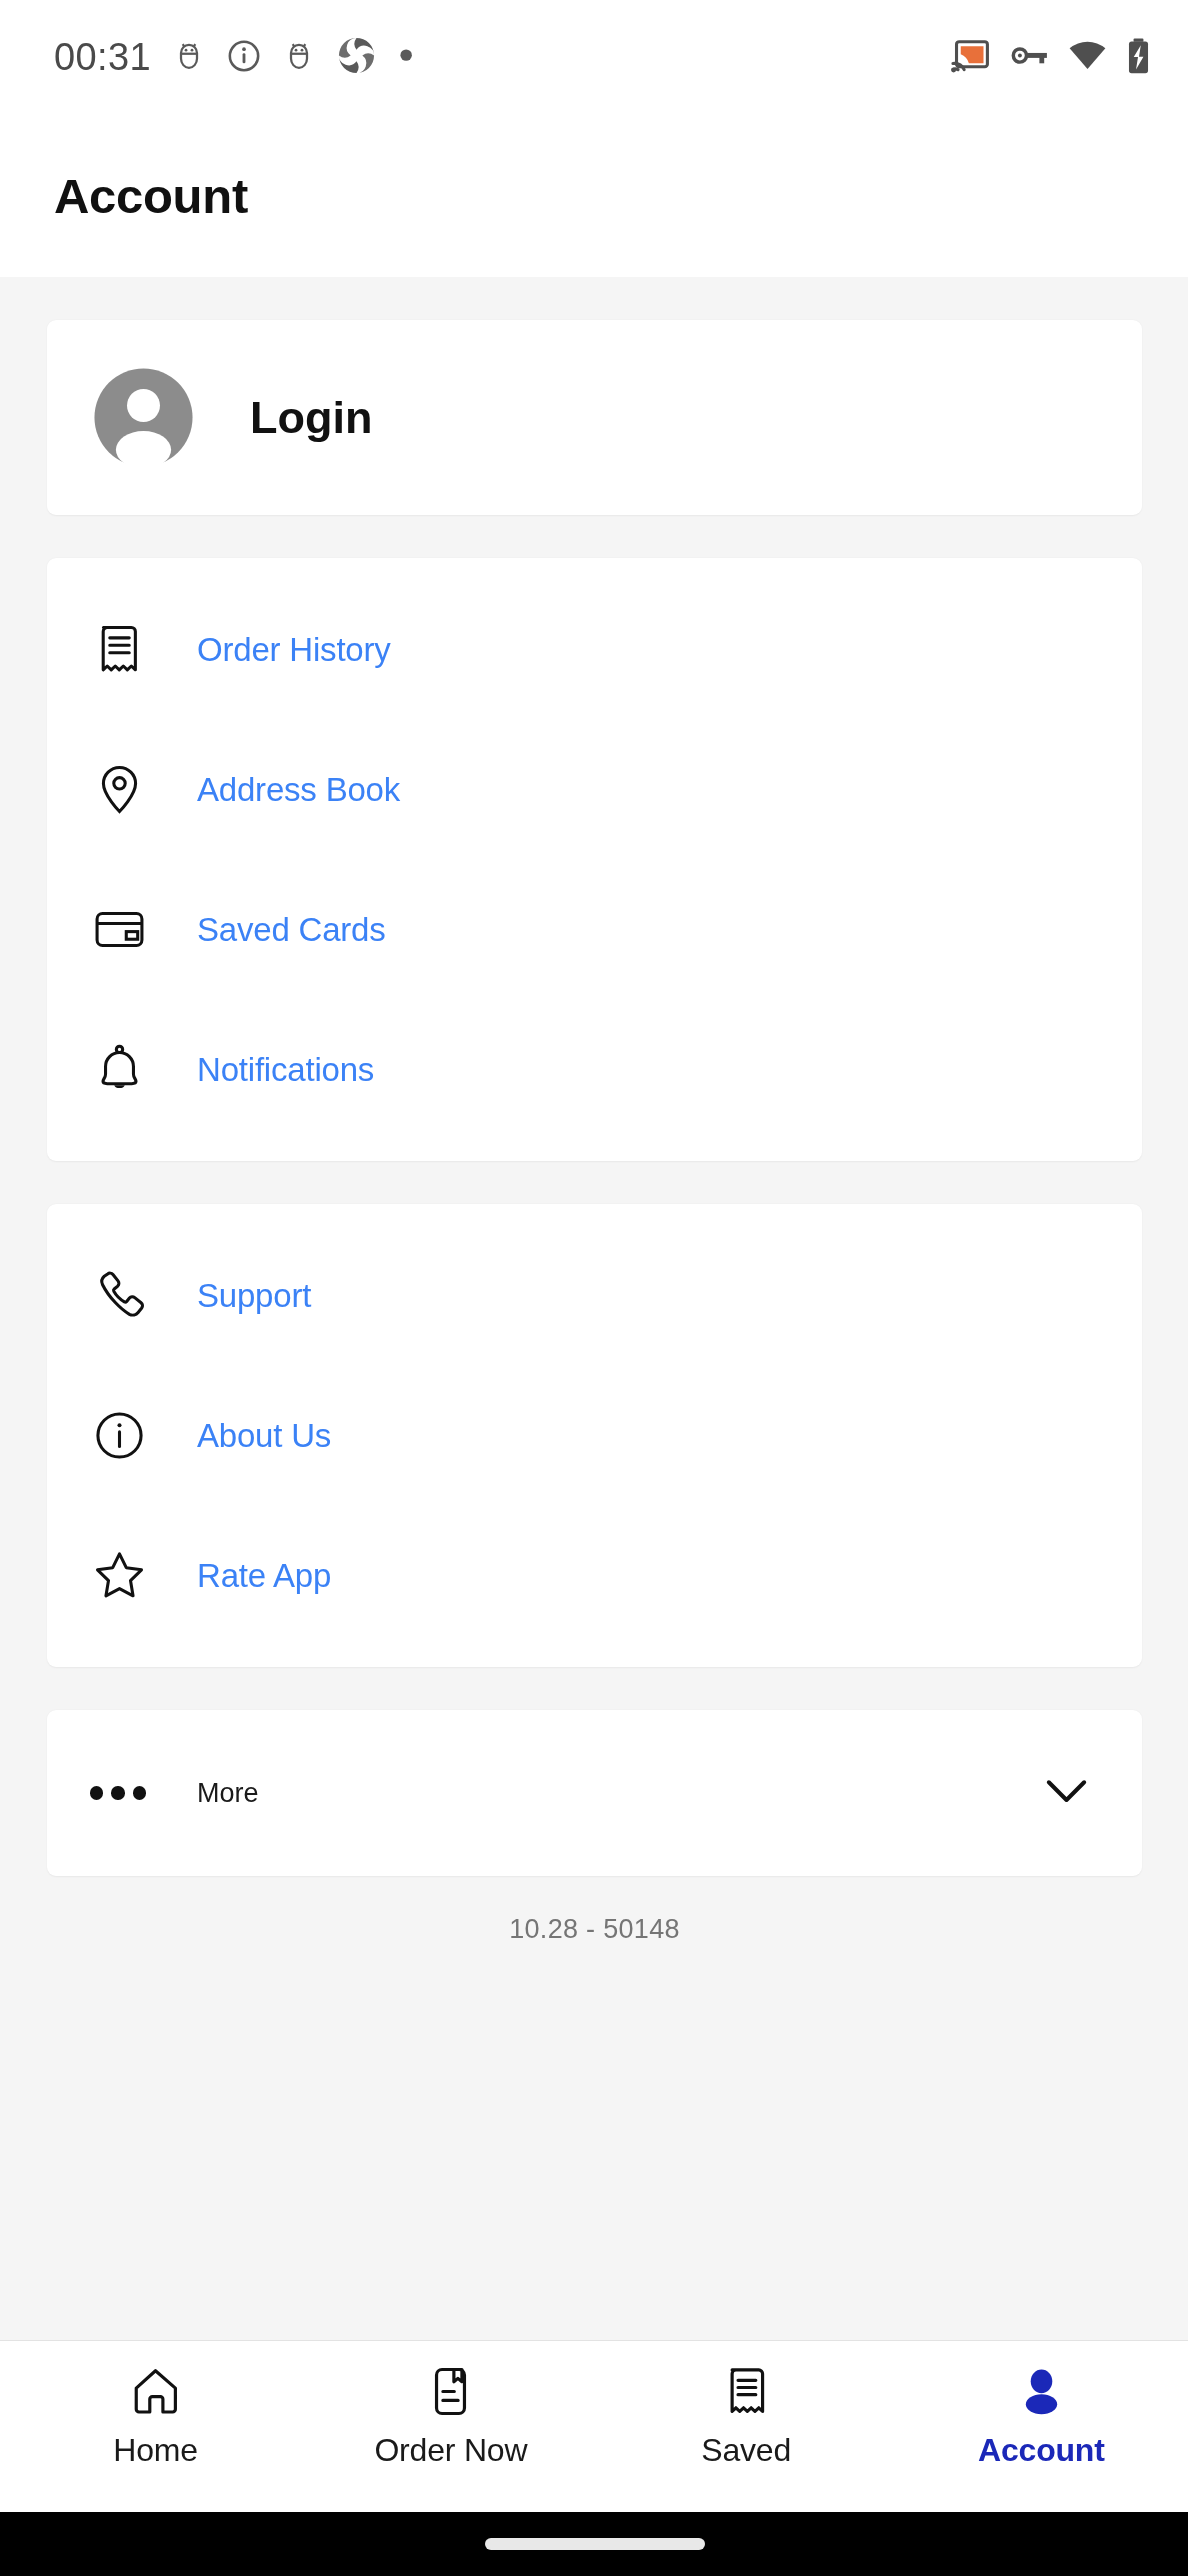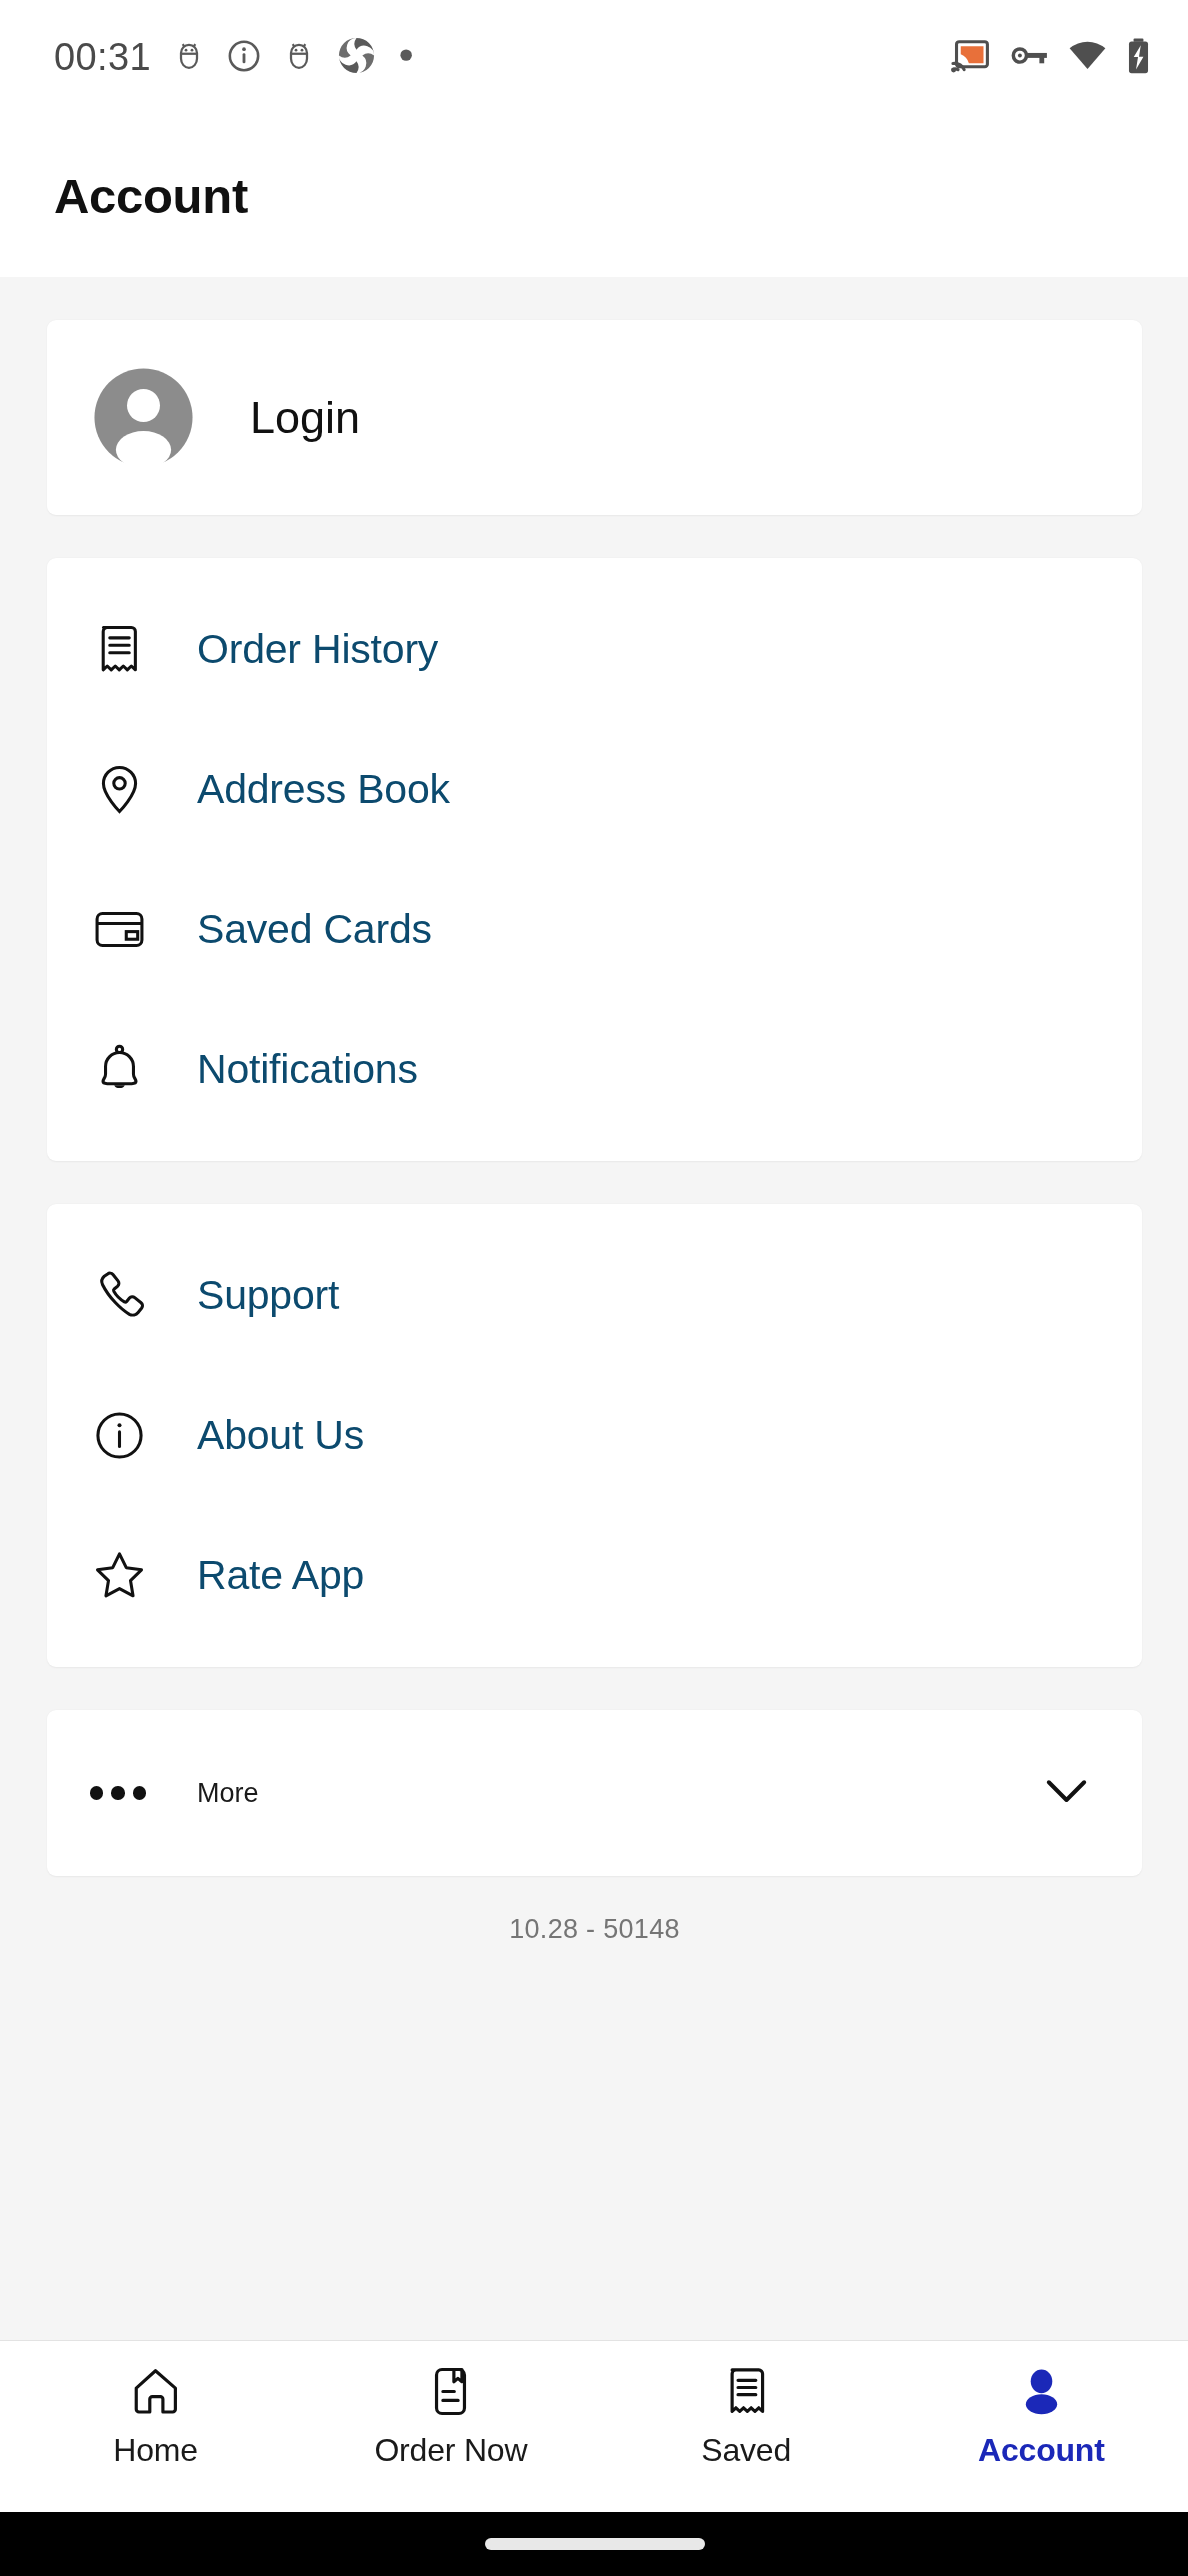--- a/index.html
+++ b/index.html
@@ -83,21 +83,21 @@
     align-items: center;
     padding-left: 43px;
   }
   .avatar {
     width: 107px;
     height: 107px;
     flex: 0 0 auto;
   }
   .login-label {
     font-size: 45px;
-    font-weight: 400;
+    font-weight: 700;
     color: #111111;
     margin-left: 53px;
   }
 
   .card.group {
     margin-top: 43px;
     padding: 21.5px 0 21.5px 0;
   }
   .menu-row {
     height: 140px;
@@ -107,22 +107,22 @@
     cursor: pointer;
   }
   .menu-icon {
     width: 59px;
     flex: 0 0 auto;
     display: flex;
     align-items: center;
     justify-content: center;
   }
   .menu-label {
-    font-size: 41px;
-    color: #0c4a6e;
+    font-size: 33px;
+    color: #3b82f6;
     margin-left: 48px;
     font-weight: 400;
     letter-spacing: -0.2px;
   }
 
   .card.more {
     margin-top: 43px;
     height: 166px;
     display: flex;
     align-items: center;

